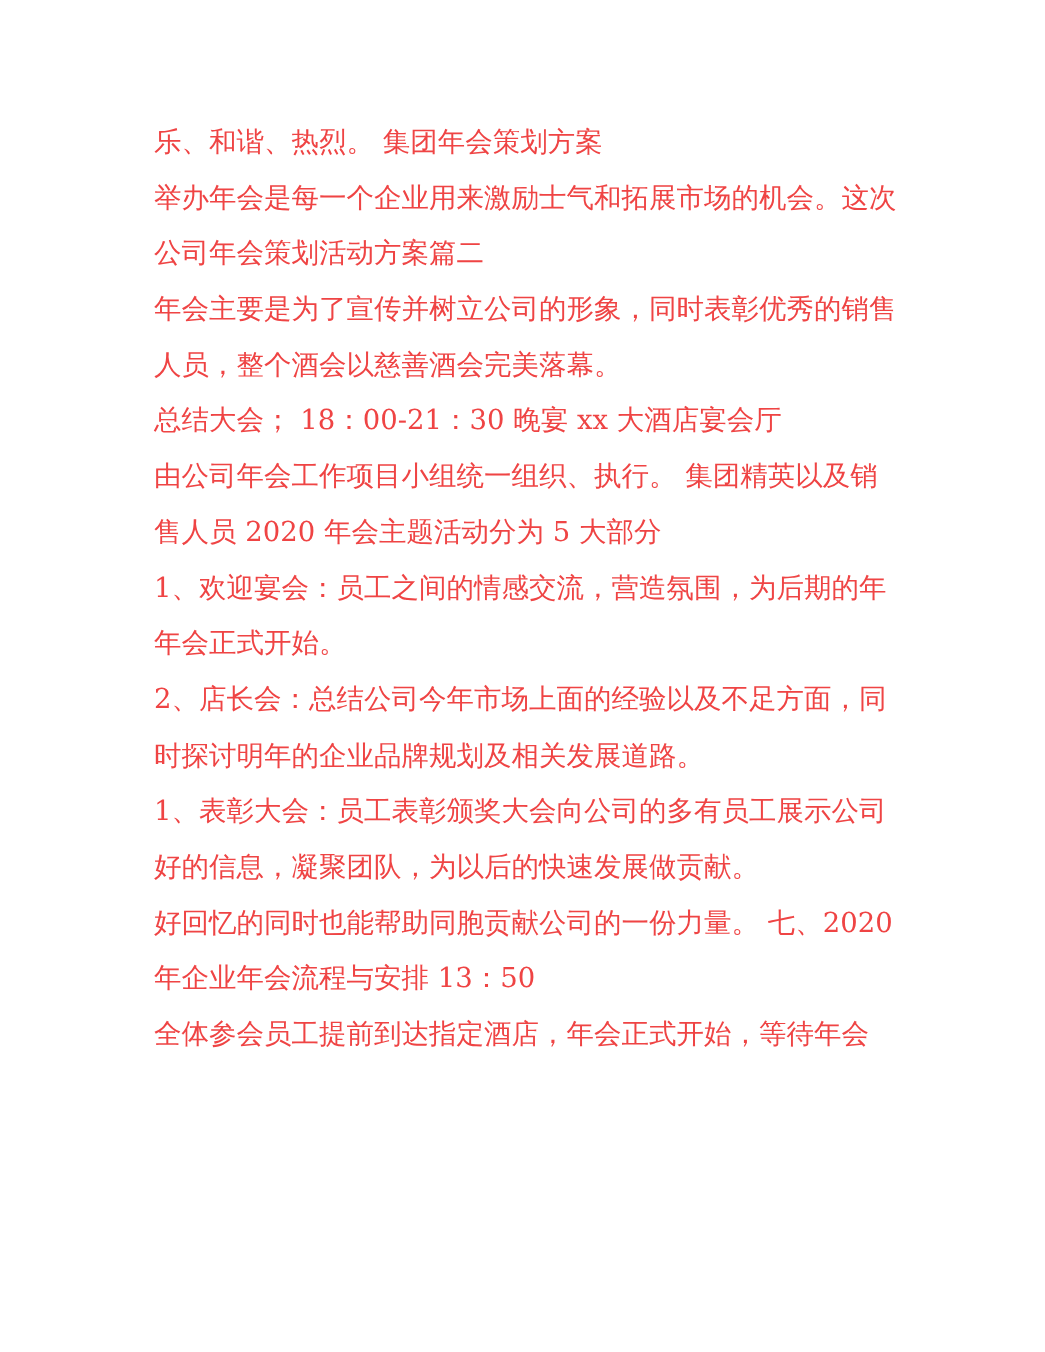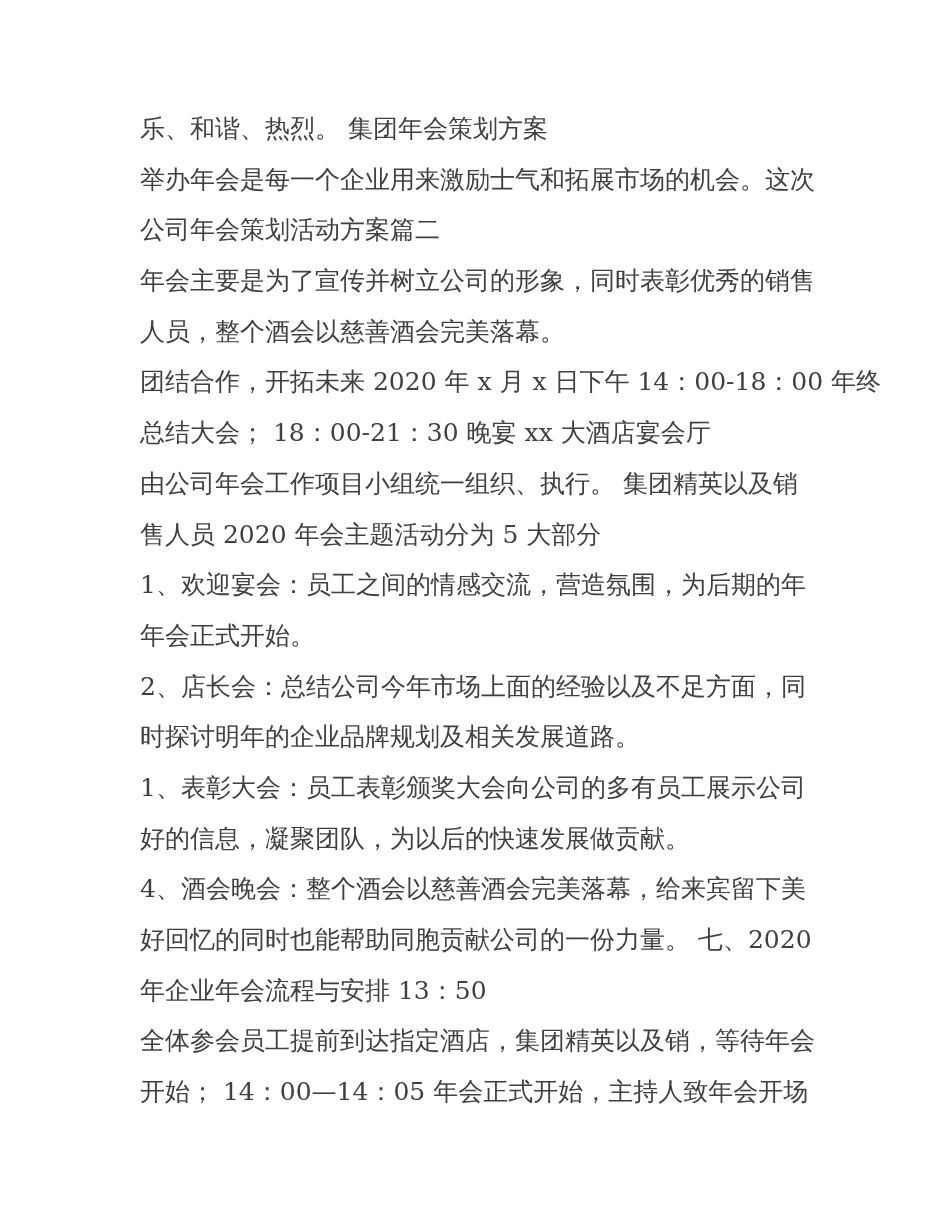--- a/index.html
+++ b/index.html
@@ -25,44 +25,41 @@
       position: absolute;
       left: 140px;
       top: 104px;
       width: 680px;
     }
     .line {
       font-family: "DejaVu Serif", "Liberation Serif", serif;
       font-size: 25px;
       line-height: 50.7px;
       height: 50.7px;
-      color: #404040;
+      color: #ef4444;
       white-space: nowrap;
       letter-spacing: 0px;
     }
   </style>
 </head>
 <body>
 
 <div class="page">
   <div class="content">
     <div class="line">乐、和谐、热烈。 集团年会策划方案</div>
     <div class="line">举办年会是每一个企业用来激励士气和拓展市场的机会。这次</div>
     <div class="line">公司年会策划活动方案篇二</div>
     <div class="line">年会主要是为了宣传并树立公司的形象，同时表彰优秀的销售</div>
     <div class="line">人员，整个酒会以慈善酒会完美落幕。</div>
-    <div class="line">团结合作，开拓未来 2020 年 x 月 x 日下午 14：00-18：00 年终</div>
     <div class="line">总结大会； 18：00-21：30 晚宴 xx 大酒店宴会厅</div>
     <div class="line">由公司年会工作项目小组统一组织、执行。 集团精英以及销</div>
     <div class="line">售人员 2020 年会主题活动分为 5 大部分</div>
     <div class="line">1、欢迎宴会：员工之间的情感交流，营造氛围，为后期的年</div>
     <div class="line">年会正式开始。</div>
     <div class="line">2、店长会：总结公司今年市场上面的经验以及不足方面，同</div>
     <div class="line">时探讨明年的企业品牌规划及相关发展道路。</div>
     <div class="line">1、表彰大会：员工表彰颁奖大会向公司的多有员工展示公司</div>
     <div class="line">好的信息，凝聚团队，为以后的快速发展做贡献。</div>
-    <div class="line">4、酒会晚会：整个酒会以慈善酒会完美落幕，给来宾留下美</div>
     <div class="line">好回忆的同时也能帮助同胞贡献公司的一份力量。 七、2020</div>
     <div class="line">年企业年会流程与安排 13：50</div>
-    <div class="line">全体参会员工提前到达指定酒店，集团精英以及销，等待年会</div>
-    <div class="line">开始； 14：00—14：05 年会正式开始，主持人致年会开场</div>
+    <div class="line">全体参会员工提前到达指定酒店，年会正式开始，等待年会</div>
   </div>
 </div>
 
 </body></html>

